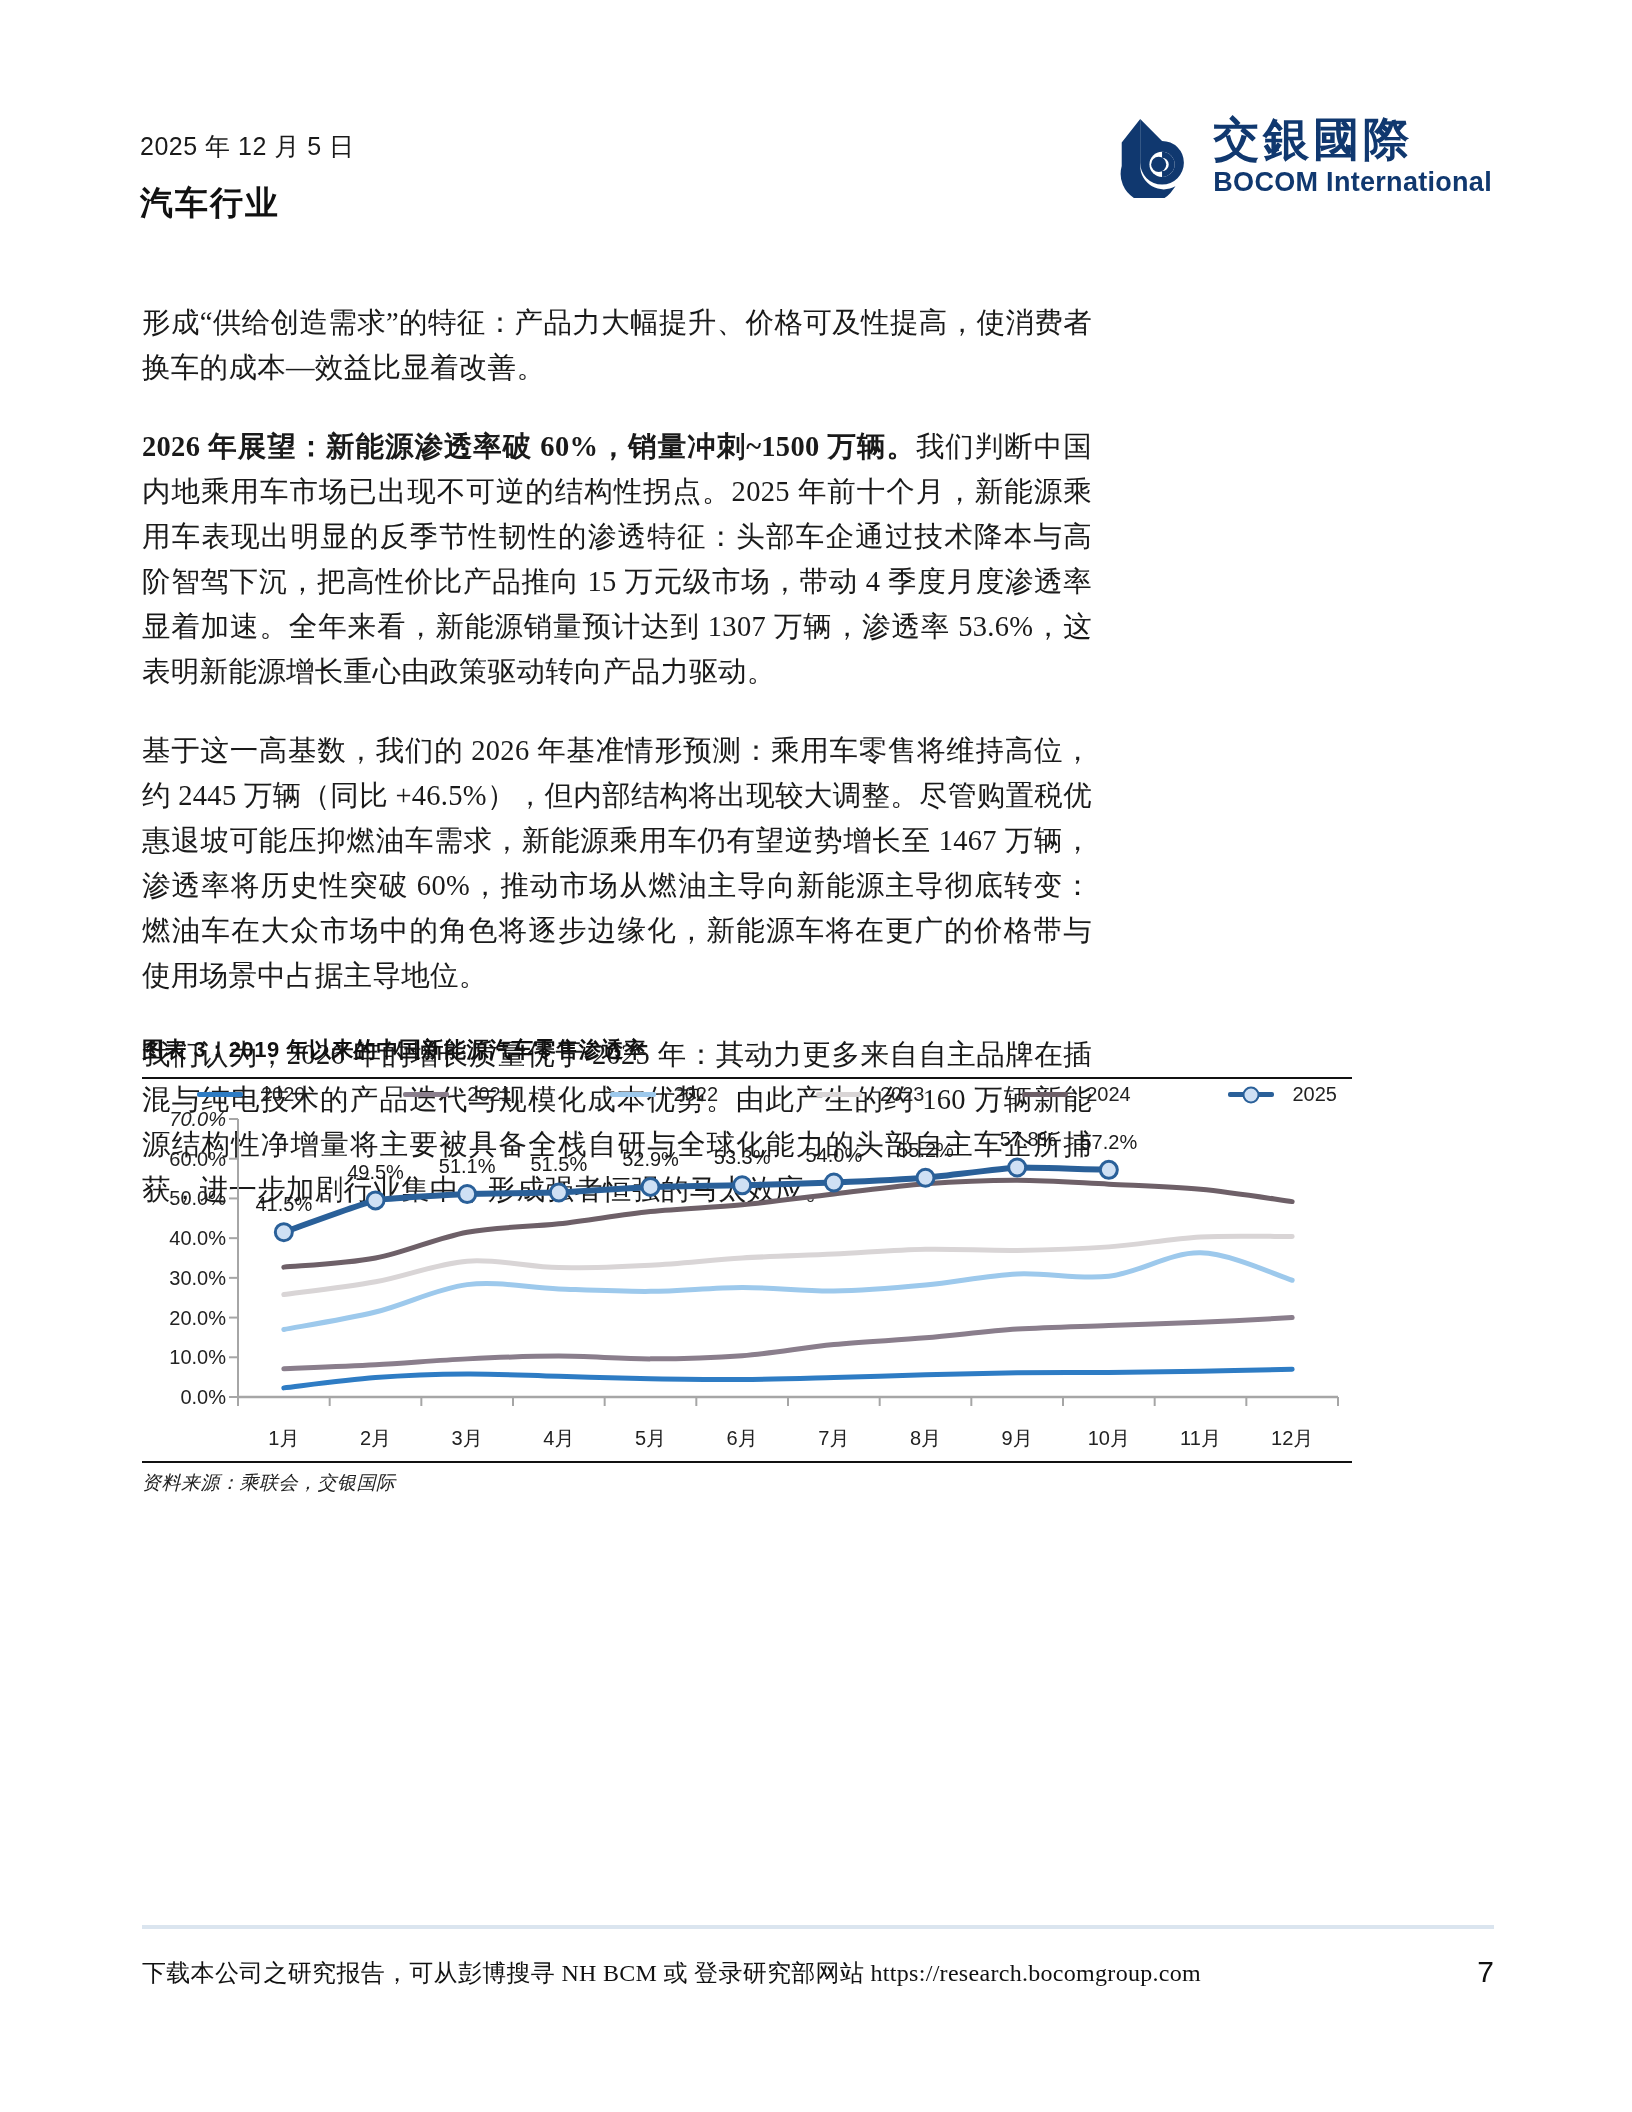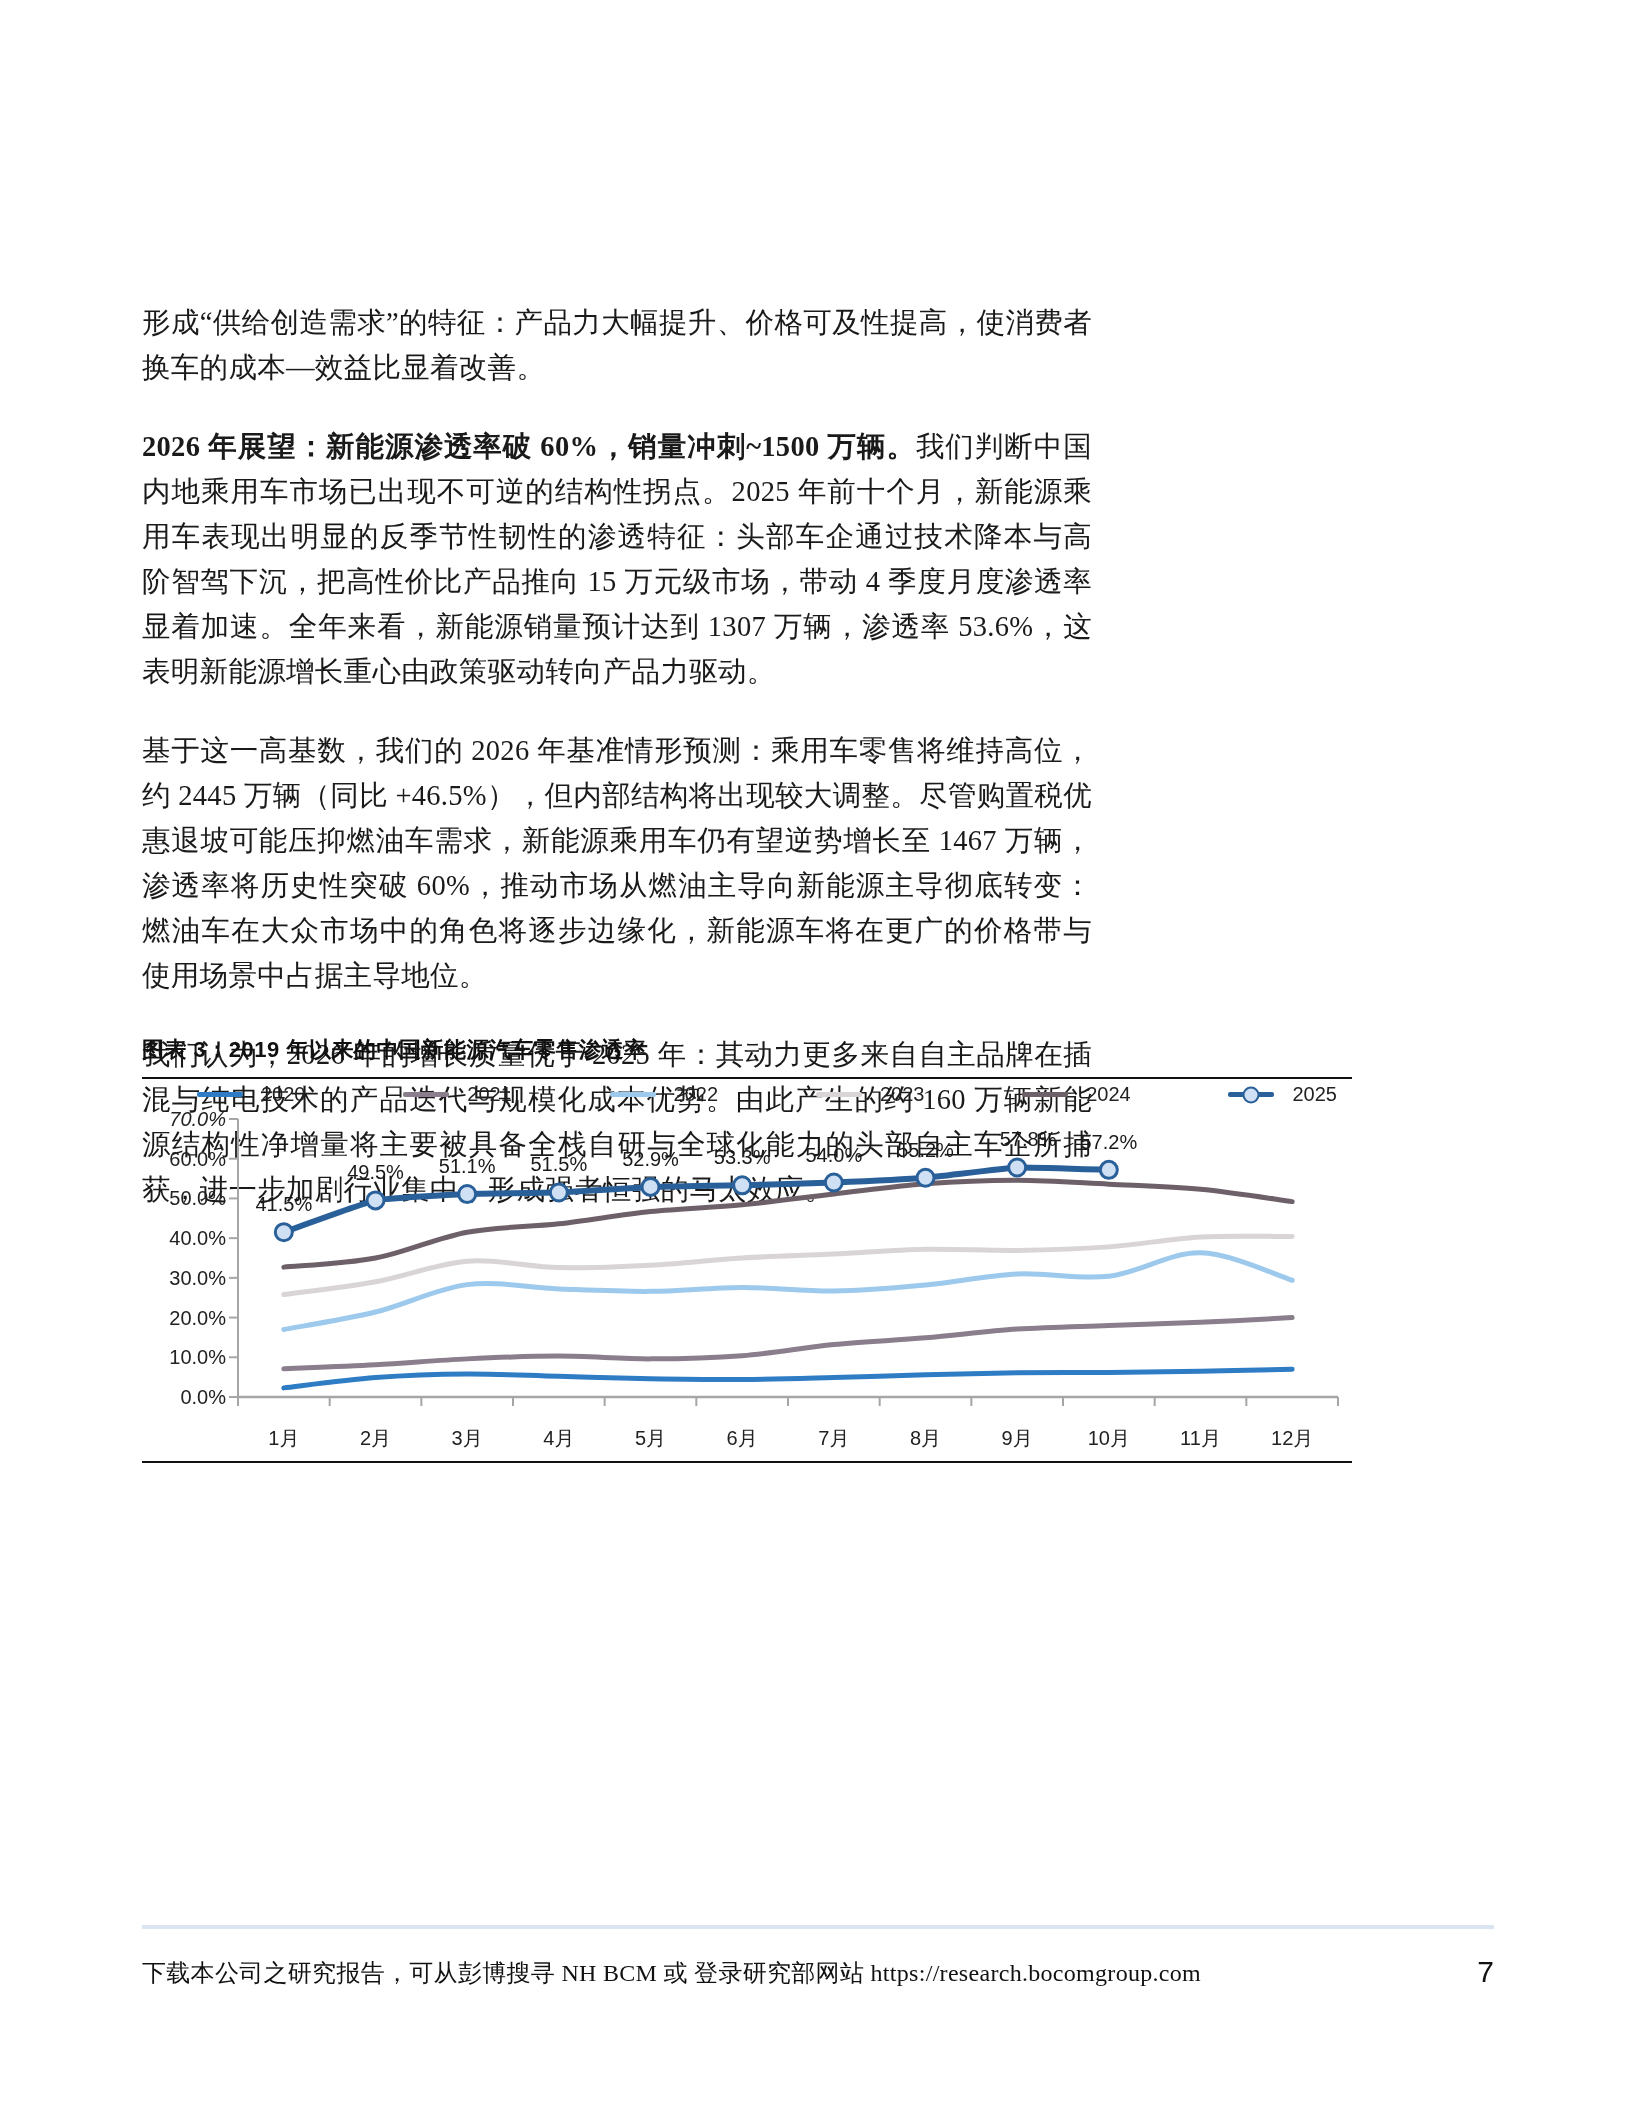--- a/index.html
+++ b/index.html
@@ -77,20 +77,38 @@
   .foot-rule { border-top:4px solid #dbe5ef; }
   .foot-row { display:flex; justify-content:space-between; align-items:flex-end; margin-top:26px; }
   .foot-txt { font-size:24px; letter-spacing:.3px; color:#111; }
   .foot-pg { font-family:"Liberation Sans", sans-serif; font-size:30px; color:#111; }
 </style>
 </head>
 <body>
 
 <div class="page">
 
+  <div class="header">
+    <div class="hdr-date">2025 年 12 月 5 日</div>
+    <div class="hdr-title">汽车行业</div>
+
+    <div class="logo">
+      <svg class="logo-mark" viewBox="0 0 100 100">
+        <path d="M30 6 L30 58 A26 26 0 0 0 82 58 A26 26 0 0 0 56 32 L56 32 A26 26 0 0 1 56 32 Z" fill="#10386f"></path>
+        <path d="M8 34 L30 6 L30 62 A28 28 0 0 0 72 86 L66 94 A34 34 0 0 1 8 62 Z" fill="#10386f"></path>
+        <circle cx="56" cy="60" r="15" fill="#ffffff"></circle>
+        <path d="M56 45 A15 15 0 0 1 56 75 L56 68 A8 8 0 0 0 56 52 Z" fill="#10386f"></path>
+        <circle cx="52" cy="60" r="9" fill="#10386f"></circle>
+      </svg>
+      <div class="logo-txt">
+        <div class="logo-cn">交銀國際</div>
+        <div class="logo-en">BOCOM International</div>
+      </div>
+    </div>
+  </div>
 
   <div class="content">
     <p class="para">形成“供给创造需求”的特征：产品力大幅提升、价格可及性提高，使消费者换车的成本—效益比显着改善。</p>
     <p class="para b-lead"><strong>2026 年展望：新能源渗透率破 60%，销量冲刺~1500 万辆。</strong><span>我们判断中国内地乘用车市场已出现不可逆的结构性拐点。2025 年前十个月，新能源乘用车表现出明显的反季节性韧性的渗透特征：头部车企通过技术降本与高阶智驾下沉，把高性价比产品推向 15 万元级市场，带动 4 季度月度渗透率显着加速。全年来看，新能源销量预计达到 1307 万辆，渗透率 53.6%，这表明新能源增长重心由政策驱动转向产品力驱动。</span></p>
     <p class="para">基于这一高基数，我们的 2026 年基准情形预测：乘用车零售将维持高位，约 2445 万辆（同比 +46.5%），但内部结构将出现较大调整。尽管购置税优惠退坡可能压抑燃油车需求，新能源乘用车仍有望逆势增长至 1467 万辆，渗透率将历史性突破 60%，推动市场从燃油主导向新能源主导彻底转变：燃油车在大众市场中的角色将逐步边缘化，新能源车将在更广的价格带与使用场景中占据主导地位。</p>
     <p class="para">我们认为，2026 年的增长质量优于 2025 年：其动力更多来自自主品牌在插混与纯电技术的产品迭代与规模化成本优势。由此产生的约 160 万辆新能源结构性净增量将主要被具备全栈自研与全球化能力的头部自主车企所捕获，进一步加剧行业集中，形成强者恒强的马太效应。</p>
   </div>
 
   <div class="exhibit">
     <div class="ex-title">图表 3：2019 年以来的中国新能源汽车零售渗透率</div>
@@ -198,20 +216,21 @@
           <div class="xlab" style="left: 691.833px;">7月</div>
           <div class="xlab" style="left: 783.5px;">8月</div>
           <div class="xlab" style="left: 875.167px;">9月</div>
           <div class="xlab" style="left: 966.833px;">10月</div>
           <div class="xlab" style="left: 1058.5px;">11月</div>
           <div class="xlab" style="left: 1150.17px;">12月</div>
         </div>
     </div>
 
     <div class="ex-rule-b"></div>
+    <div class="ex-source">资料来源：乘联会，交银国际</div>
   </div>
 
   <div class="footer">
     <div class="foot-rule"></div>
     <div class="foot-row">
       <div class="foot-txt">下载本公司之研究报告，可从彭博搜寻 NH BCM 或 登录研究部网站 https://research.bocomgroup.com</div>
       <div class="foot-pg">7</div>
     </div>
   </div>
 

